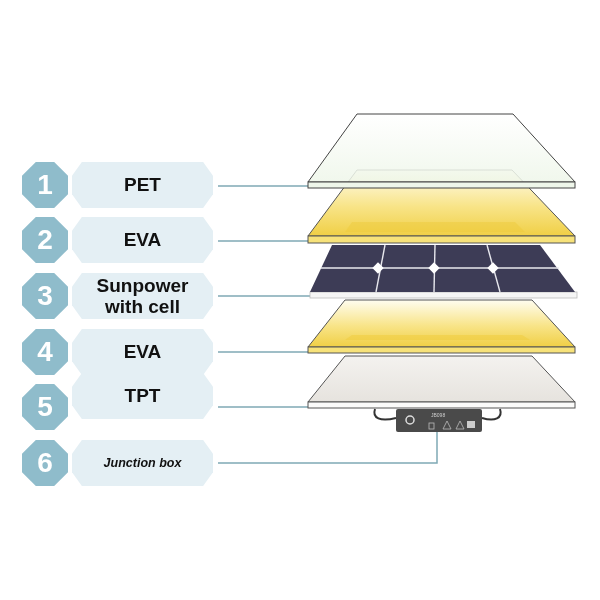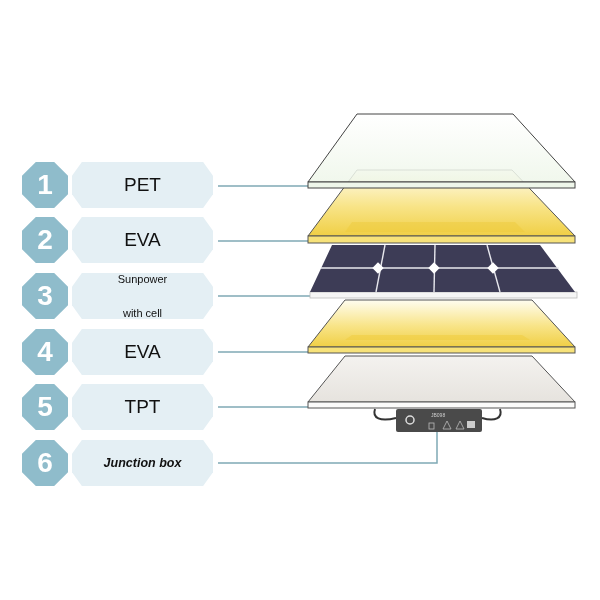--- a/index.html
+++ b/index.html
@@ -1,22 +1,22 @@
 <!DOCTYPE html>
 <html><head>
 <meta charset="utf-8">
 <style>
   html,body{margin:0;padding:0;background:#ffffff;}
   body{width:600px;height:600px;position:relative;overflow:hidden;font-family:"Liberation Sans",sans-serif;}
   .num{position:absolute;left:22px;width:46px;height:46px;background:#8fbccb;color:#ffffff;font-weight:bold;font-size:28px;display:flex;align-items:center;justify-content:center;
        clip-path:polygon(30% 0,70% 0,100% 30%,100% 70%,70% 100%,30% 100%,0 70%,0 30%);}
-  .lbl{position:absolute;left:72px;width:141px;height:46px;background:#e4eff4;color:#111;font-weight:normal;display:flex;flex-direction:column;align-items:center;justify-content:center;text-align:center;line-height:1.12;
+  .lbl{position:absolute;left:72px;width:141px;height:46px;background:#e4eff4;color:#111;font-weight:bold;display:flex;flex-direction:column;align-items:center;justify-content:center;text-align:center;line-height:1.12;
        clip-path:polygon(7% 0,93% 0,100% 30%,100% 70%,93% 100%,7% 100%,0 70%,0 30%);}
   .lbl.big{font-size:19px;}
-  .lbl.med{font-size:11px;justify-content:space-between;}
+  .lbl.med{font-size:19px;}
   .lbl.small{font-size:12.5px;font-weight:bold;font-style:italic;}
   svg.art{position:absolute;left:0;top:0;}
 </style>
 </head>
 <body>
 
 <div class="num" style="top:162px">
     <span>1</span>
   </div>
 <div class="lbl big" style="top:162px">
@@ -41,21 +41,21 @@
 <div class="num" style="top:329px">
     <span>4</span>
   </div>
 <div class="lbl big" style="top:329px">
     <span>EVA</span>
   </div>
 
 <div class="num" style="top:384px">
     <span>5</span>
   </div>
-<div class="lbl big" style="top:384px">
+<div class="lbl big" style="top:373px">
     <span>TPT</span>
   </div>
 
 <div class="num" style="top:440px">
     <span>6</span>
   </div>
 <div class="lbl small" style="top:440px">
   <span>Junction box</span>
 </div>
 

